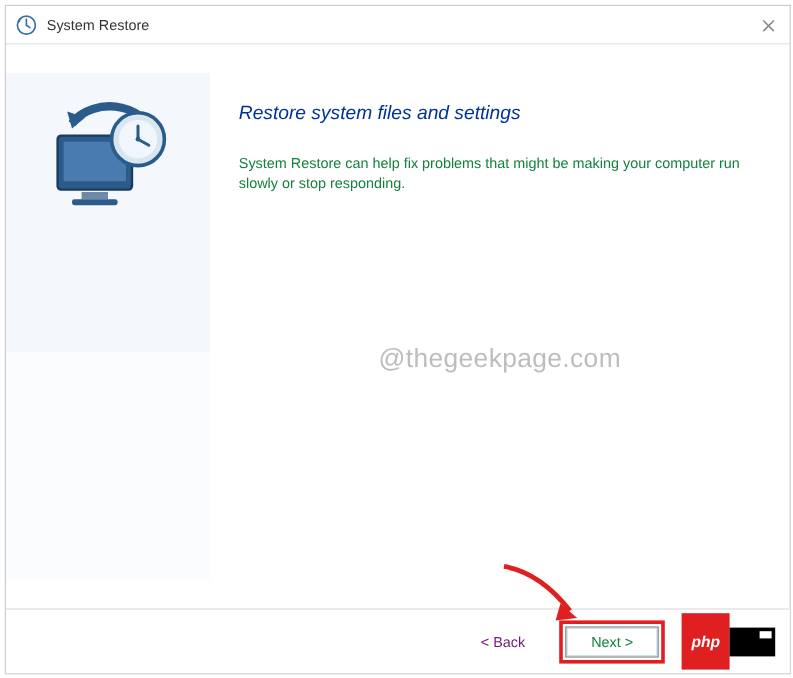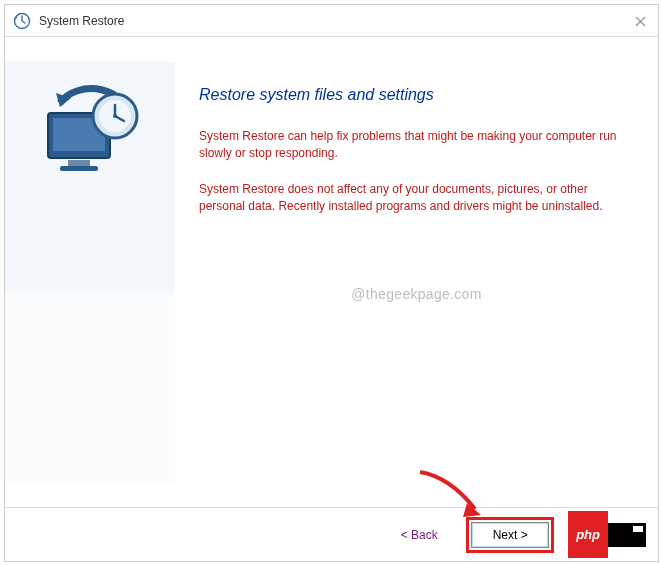--- a/index.html
+++ b/index.html
@@ -85,31 +85,31 @@
     }
     .heading {
       font-size: 16px;
       color: #003399;
       font-weight: 400;
       margin-bottom: 24px;
       font-style: italic;
     }
     .para {
       font-size: 12px;
-      color: #b91c1c;
+      color: #15803d;
       line-height: 1.45;
       margin-bottom: 18px;
       max-width: 420px;
     }
     .watermark {
       position: absolute;
       left: 50%;
       transform: translateX(-50%);
       top: 225px;
-      font-size: 14px;
+      font-size: 22px;
       color: #bdbdbd;
       letter-spacing: 0.3px;
     }
     .button-bar {
       height: 54px;
       border-top: 1px solid #ddd;
       display: flex;
       align-items: center;
       justify-content: flex-end;
       padding: 0 12px;
@@ -121,21 +121,21 @@
       min-width: 78px;
       height: 26px;
       font-size: 12px;
       border: 1px solid #ccc;
       background: #fff;
       padding: 0 14px;
       cursor: pointer;
       display: inline-flex;
       align-items: center;
       justify-content: center;
-      color: #000000;
+      color: #15803d;
     }
     .btn-back {
       border: none;
       background: transparent;
       color: #701a75;
       cursor: default;
     }
     .btn-next-wrap {
       border: 3px solid #e02020;
       padding: 2px;
@@ -219,21 +219,20 @@
           <circle cx="77" cy="33" r="16" fill="#f0f6fb"></circle>
           <path d="M77 22 L77 33 L86 38" stroke="#2a5b8a" stroke-width="2.5" fill="none" stroke-linecap="round"></path>
           <circle cx="77" cy="33" r="2" fill="#2a5b8a"></circle>
         </svg>
       </div>
     </div>
 
     <div class="main">
       <h1 class="heading">Restore system files and settings</h1>
       <p class="para">System Restore can help fix problems that might be making your computer run slowly or stop responding.</p>
-      <p class="para">System Restore does not affect any of your documents, pictures, or other personal data. Recently installed programs and drivers might be uninstalled.</p>
       <div class="watermark">@thegeekpage.com</div>
     </div>
   </div>
 
   <div class="button-bar">
 
     <svg class="arrow-annotation" width="80" height="60" viewBox="0 0 80 60">
       <path d="M5 5 Q 35 10 60 42" stroke="#e02020" stroke-width="4" fill="none"></path>
       <path d="M52 36 L66 48 L48 50 Z" fill="#e02020"></path>
     </svg>

